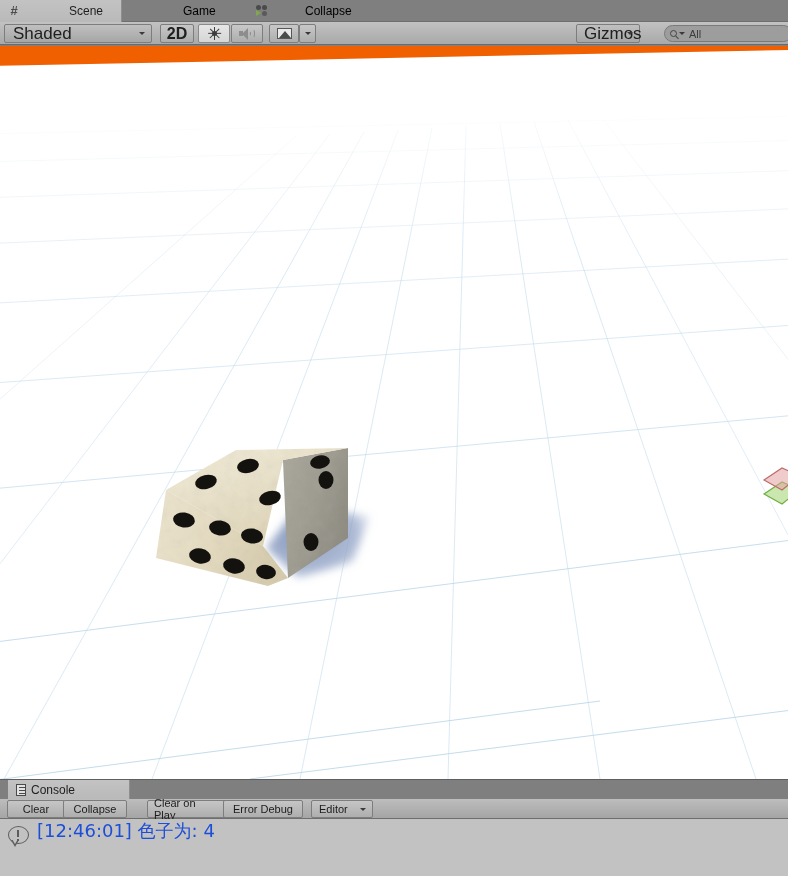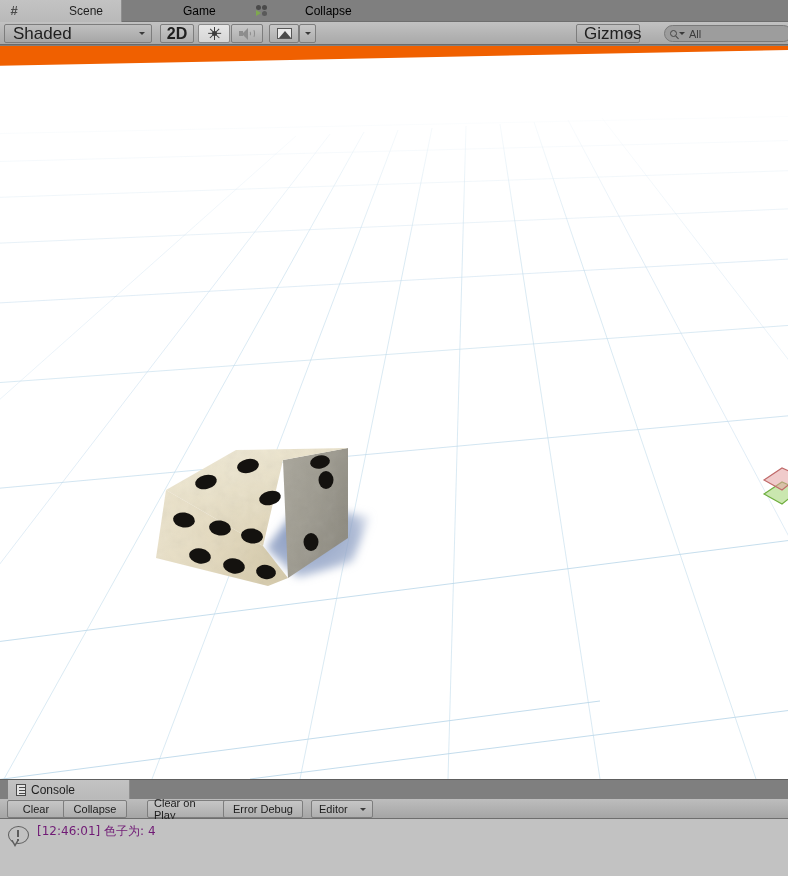--- a/index.html
+++ b/index.html
@@ -254,21 +254,21 @@
     border-top: 5.5px solid #c2c2c2;
   }
   .log-icon .bang {
     position:absolute; left: 9.2px; top: 3.5px; width: 2.2px; height: 7px;
     background:#5d5d5d;
   }
   .log-icon .bang::after {
     content:''; position:absolute; left:0; top:9px; width:2.2px; height:2.2px;
     background:#5d5d5d;
   }
-  .log-text { font-size: 12px; color: #701a75; line-height: 16px; }
+  .log-text { font-size: 18px; color: #1d4ed8; line-height: 16px; }
   .log-line2 { font-size: 12.5px; color: #1a1a1a; line-height: 16px; }
   .cjk { font-family: "DejaVu Sans", sans-serif; }
 </style>
 </head>
 <body>
 
 <div class="tabstrip">
   <div class="tab active tab-scene">
     <span class="ico ico-hash">#</span>
     <span class="tlabel">Scene</span>

